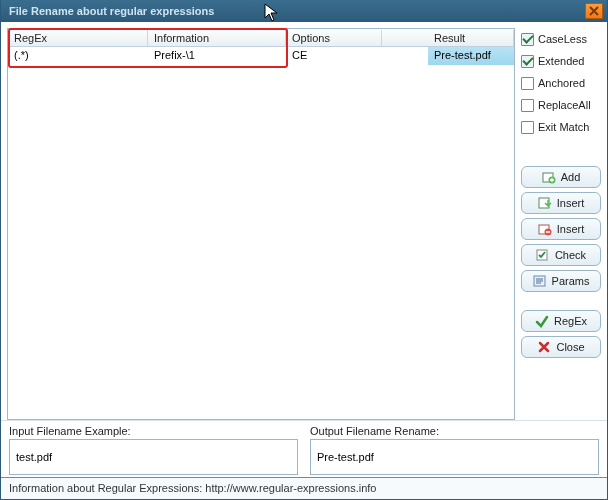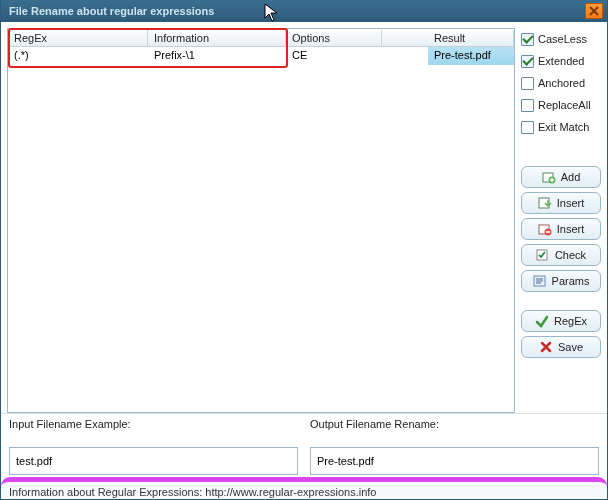--- a/index.html
+++ b/index.html
@@ -95,32 +95,31 @@
   gap: 5px; font-size: 11px; color: #222;
   cursor: pointer; padding: 0 4px;
 }
 .icon { width: 14px; height: 14px; display:inline-flex; align-items:center; justify-content:center; }
 .bottom {
   padding: 4px 8px 2px 8px;
   display: flex; flex-direction: column; gap: 2px;
   border-top: 1px solid #d8e2e9;
 }
 .iorow { display: flex; gap: 12px; }
-.iocol { flex: 1; display: flex; flex-direction: column; gap: 17px; }
+.iocol { flex: 1; display: flex; flex-direction: column; gap: 2px; }
 .iolabel { font-size: 11px; color: #222; }
 .iobox {
-  height: 28px; border: 1px solid #9bb6c6; background: #fff;
+  height: 36px; border: 1px solid #9bb6c6; background: #fff;
   padding: 3px 6px; font-size: 11px;
 }
 .statusbar {
   height: 22px; padding: 4px 8px;
   font-size: 11px; color: #333;
   background: #f6fafc;
-  border-top: 5px solid #d946ef;
-  border-radius: 9px;
+  border-top: 1px solid #d946ef;
 }
 .cursor {
   position: absolute; left: 263px; top: 3px;
   pointer-events: none;
 }
 </style>
 </head>
 <body>
 
 <div class="window">
@@ -232,21 +231,21 @@
             </svg>
         </span>
         <span>RegEx</span>
       </div>
       <div class="btn">
         <span class="icon">
           <svg width="14" height="14" viewBox="0 0 14 14">
               <path d="M3 3l8 8M11 3l-8 8" stroke="#c9302c" stroke-width="2.5" stroke-linecap="round"></path>
             </svg>
         </span>
-        <span>Save</span>
+        <span>Close</span>
       </div>
     </div>
   </div>
 
   <div class="bottom">
     <div class="iorow">
       <div class="iocol">
         <div class="iolabel">Input Filename Example:</div>
         <input class="iobox" value="test.pdf" style="">
       </div>

